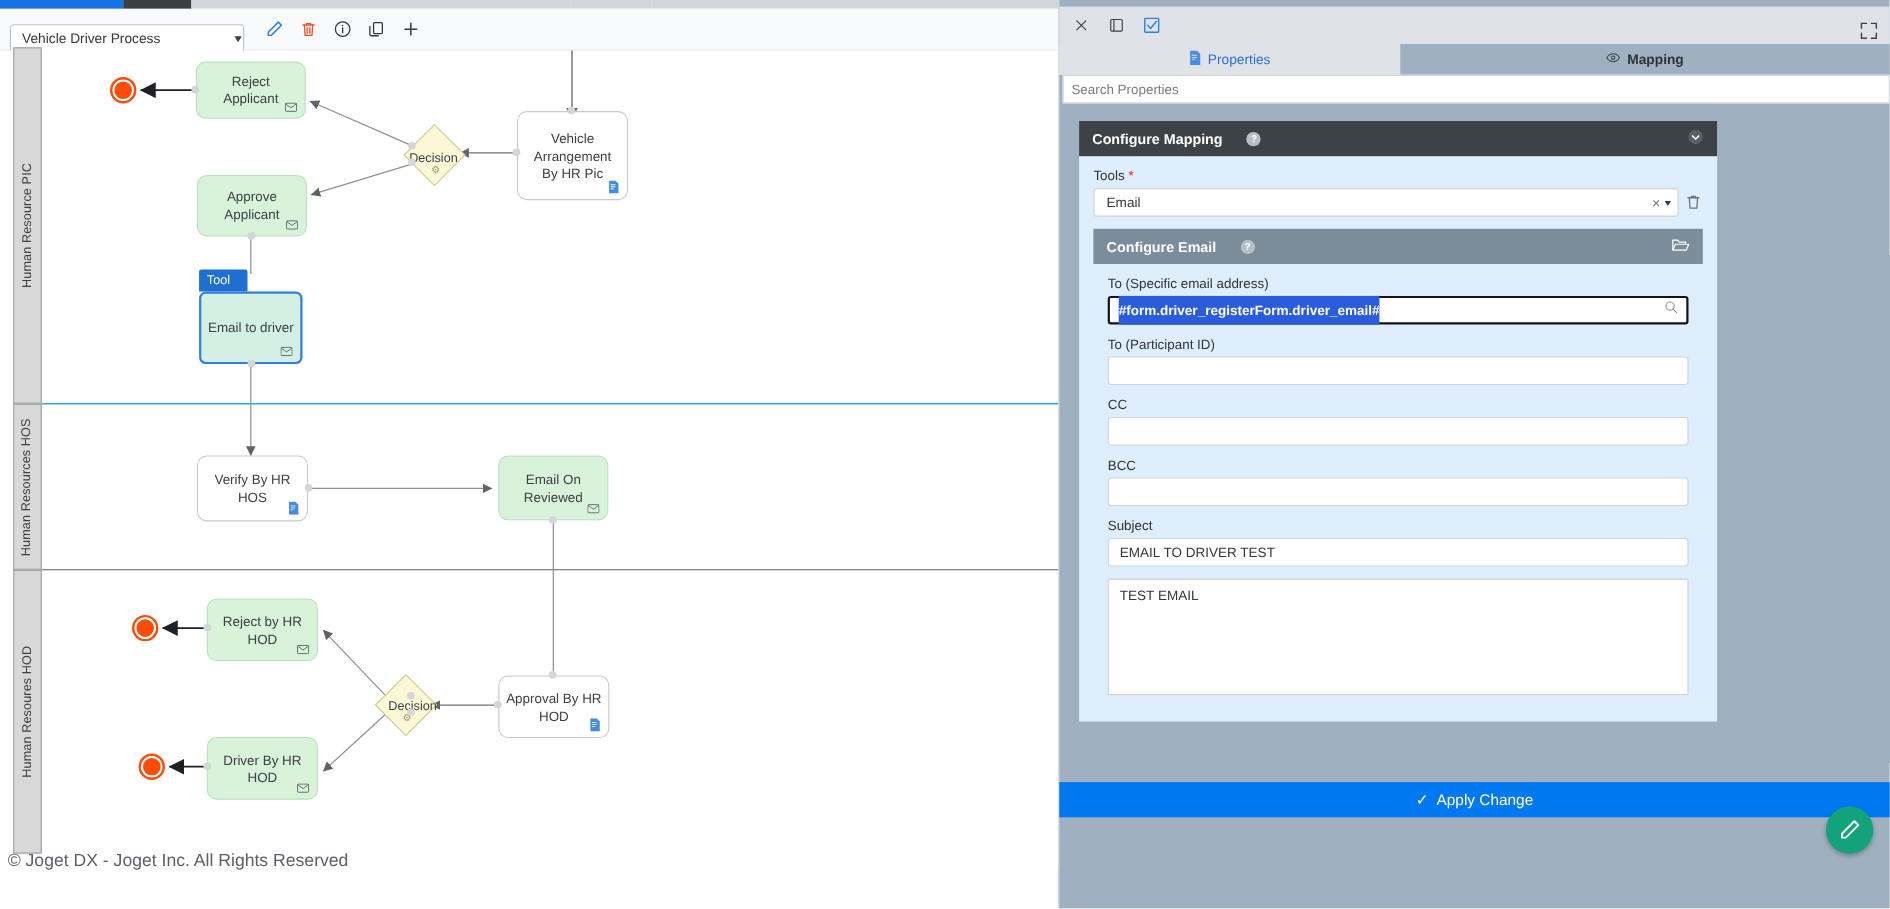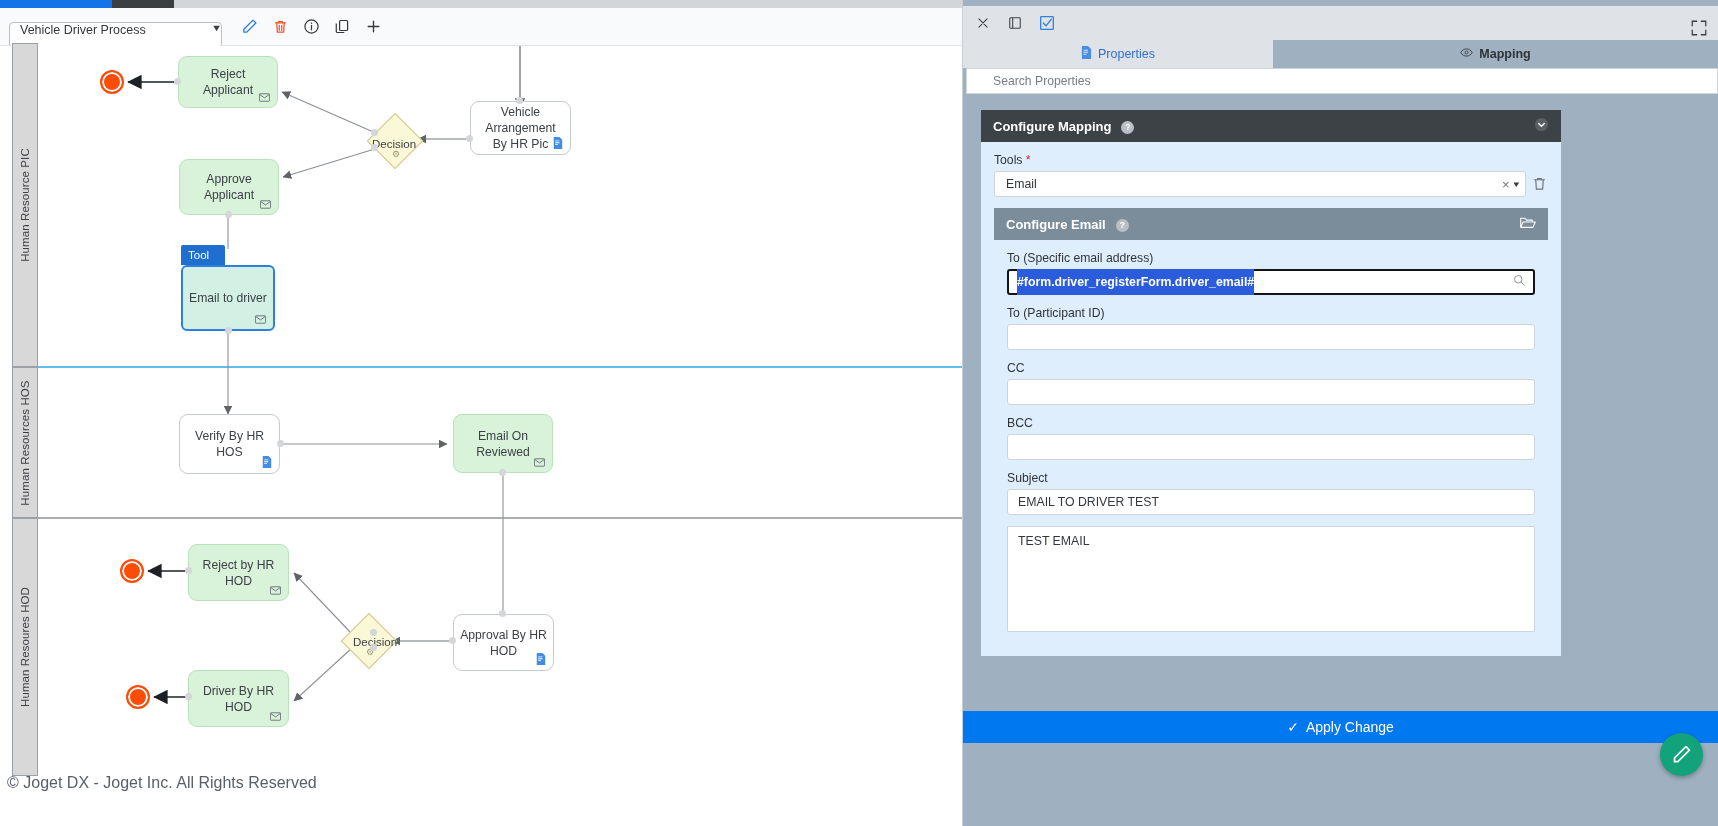--- a/index.html
+++ b/index.html
@@ -34,21 +34,21 @@
     width: 963px; height: 38px;
     background: #f8fafc;
     border-bottom: 1px solid #e2e6ea;
     display: flex; align-items: center; padding-left: 9px;
   }
   .process-select {
     width: 213px; height: 26px;
     border: 1px solid #b9c0c8; border-radius: 4px;
     background: #ffffff;
     font-size: 12.5px; color: #33383d;
-    display: flex; align-items: flex-start; justify-content: space-between;
+    display: flex; align-items: center; justify-content: space-between;
     padding: 0 0 0 10px;
     margin-top: 17px;
   }
   .process-select .caret { font-size: 9px; color:#3b4046; transform: scaleX(1.25); }
   .tb-icons { display: flex; align-items: center; gap: 13px; margin-left: 18px; }
   .tb-icon { width: 18px; height: 18px; display:flex; align-items:center; justify-content:center; cursor: pointer; }
   .tb-icon svg { display:block; }
 
   #canvas { position: absolute; left: 0; top: 46px; width: 963px; height: 742px; background:#fff; }
   .svg-layer { position:absolute; left:0; top:0; }
@@ -128,36 +128,36 @@
   .rp-tab {
     height:28px; display:flex; align-items:center; justify-content:center;
     gap:6px; font-size:12.5px; cursor:pointer;
   }
   .rp-tab.inactive { flex:0 0 310px; color:#2f6fd0; background:#dfe3e8; }
   .rp-tab.active { flex:1; color:#2d3338; background:#9fb1c1; font-weight:bold; }
 
   #rp-search {
     position:absolute; left:966px; top:68px; width:752px; height:26px;
     background:#ffffff; border:1px solid #cfd4da;
-    font-size:12.2px; color:#767c84; padding-left:26px; line-height:24px;
+    font-size:12.2px; color:#767c84; padding-left:7px; line-height:24px;
   }
 
   #rp-body {
     position:absolute; left:0; top:102px; width:755px; height:605px;
     padding: 8px 0 0 18px; overflow:hidden;
   }
 
   .card { width:580px; background:#dfeefc; }
   .card-head {
     height:32px; display:flex; align-items:center; justify-content:space-between;
     padding:0 12px; color:#ffffff; font-size:13px; font-weight:bold;
   }
   .card-head.dark { background:#3d4246; }
   .card-head.mid  { background:#7b8c9b; }
-  .card-head .lbl { display:flex; align-items:flex-end; gap:10px; }
+  .card-head .lbl { display:flex; align-items:center; gap:22px; }
   .help-dot {
     width:13px; height:13px; border-radius:50%; background:#b9bfc5; color:#fff;
     font-size:9px; font-weight:bold; display:inline-flex; align-items:center; justify-content:center;
   }
   .card-body { padding:11px 13px 12px 13px; }
 
   .fld-label { font-size:12.2px; color:#2f343a; margin-bottom:4px; }
   .req { color:#e0242b; }
 
   .select-row { display:flex; align-items:center; gap:6px; }
@@ -345,21 +345,21 @@
       <div class="node sel" style="left:181px; top:219px; width:94px; height:66px;">
         <span>Email to driver</span>
         <span class="badge">
           <svg width="11" height="9" viewBox="0 0 16 12" fill="none" stroke="#5a6168" stroke-width="1.2">
               <rect x="0.6" y="0.6" width="14.8" height="10.8" rx="1"></rect>
               <path d="M1 1.6l7 5 7-5"></path>
             </svg>
         </span>
       </div>
 
-      <div class="node task" style="left:470px; top:55px; width:101px; height:54px;">
+      <div class="node task" style="left:470px; top:55px; width:101px; height:81px;">
         <span>Vehicle Arrangement By HR Pic</span>
         <span class="badge">
           <svg width="10" height="12" viewBox="0 0 14 17" fill="#2f7fe0">
               <path d="M1 0h8l4 4v13H1z" opacity=".9"></path>
               <path d="M3 5h6v1.1H3zM3 7.6h6v1.1H3zM3 10.2h4v1.1H3z" fill="#fff"></path>
             </svg>
         </span>
       </div>
 
       <div class="node task" style="left:179px; top:368px; width:101px; height:60px;">

